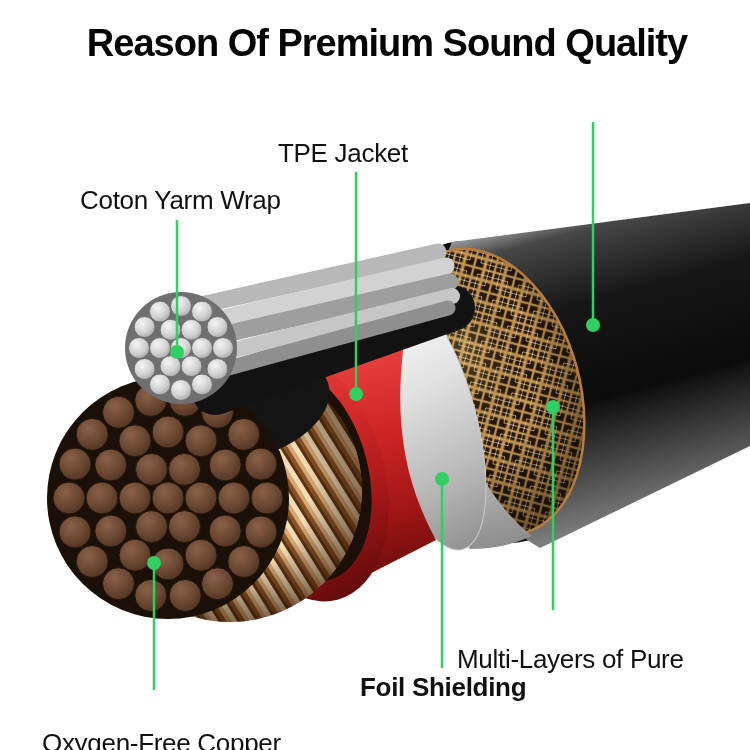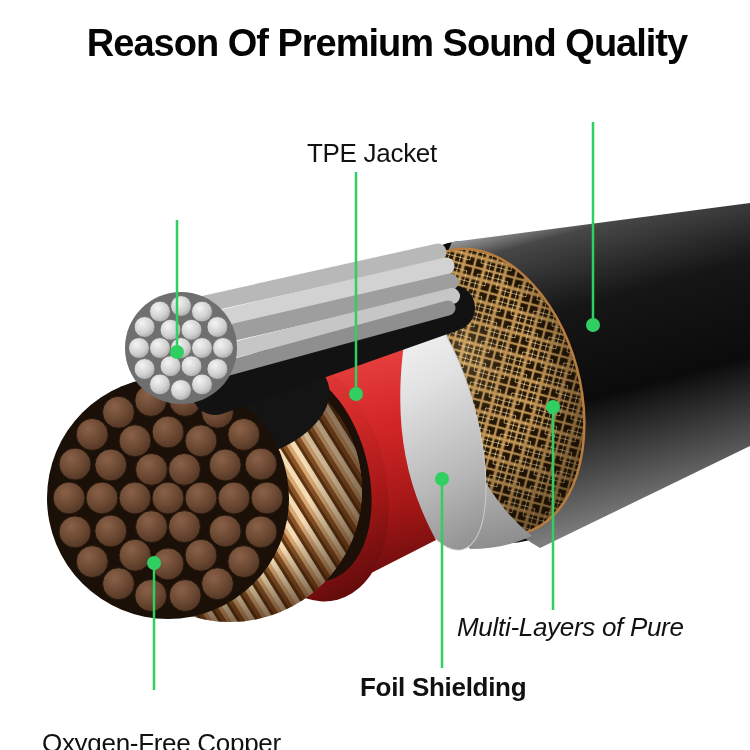--- a/index.html
+++ b/index.html
@@ -8,23 +8,23 @@
   svg.cable{position:absolute;left:0;top:0;z-index:1;}
   .title{
     position:absolute;left:0;top:22px;width:750px;text-align:center;z-index:3;
     font-size:38px;font-weight:bold;letter-spacing:-1px;color:var(--title-color);white-space:nowrap;padding-left:12px;
   }
   .callout-label{
     position:absolute;z-index:3;font-size:26px;color:var(--label-color);white-space:nowrap;
     letter-spacing:-0.3px;
   }
   .lbl-coton { left:80px;  top:185px; }
-  .lbl-tpe   { left:307px; top:138px; }
+  .lbl-tpe   { left:278px; top:138px; }
   .lbl-pvc   { left:530px; top:86px;  }
-  .lbl-multi { left:457px; top:612px;font-style:italic; }
+  .lbl-multi { left:457px; top:644px; }
   .lbl-foil  { left:360px; top:672px;font-weight:bold; }
   .lbl-oxy   { left:42px;  top:728px; }
   .callout-line{ stroke:var(--accent-green); stroke-width:2.5; }
   .callout-dot{ fill:var(--accent-green); }
 </style>
 </head>
 <body>
 
 <div class="stage">
 
@@ -198,18 +198,19 @@
       <circle class="callout-dot" cx="356" cy="394" r="7"></circle>
       <circle class="callout-dot" cx="593" cy="325" r="7"></circle>
       <circle class="callout-dot" cx="154" cy="563" r="7"></circle>
       <circle class="callout-dot" cx="442" cy="479" r="7"></circle>
       <circle class="callout-dot" cx="553" cy="407" r="7"></circle>
     </g>
   </svg>
 
   <div class="title">Reason Of Premium Sound Quality</div>
 
+  <div class="callout-label lbl-coton">Coton Yarm Wrap</div>
   <div class="callout-label lbl-tpe">TPE Jacket</div>
   <div class="callout-label lbl-multi">Multi-Layers of Pure</div>
   <div class="callout-label lbl-foil">Foil Shielding</div>
   <div class="callout-label lbl-oxy">Oxygen-Free Copper</div>
 
 </div>
 
 </body></html>

